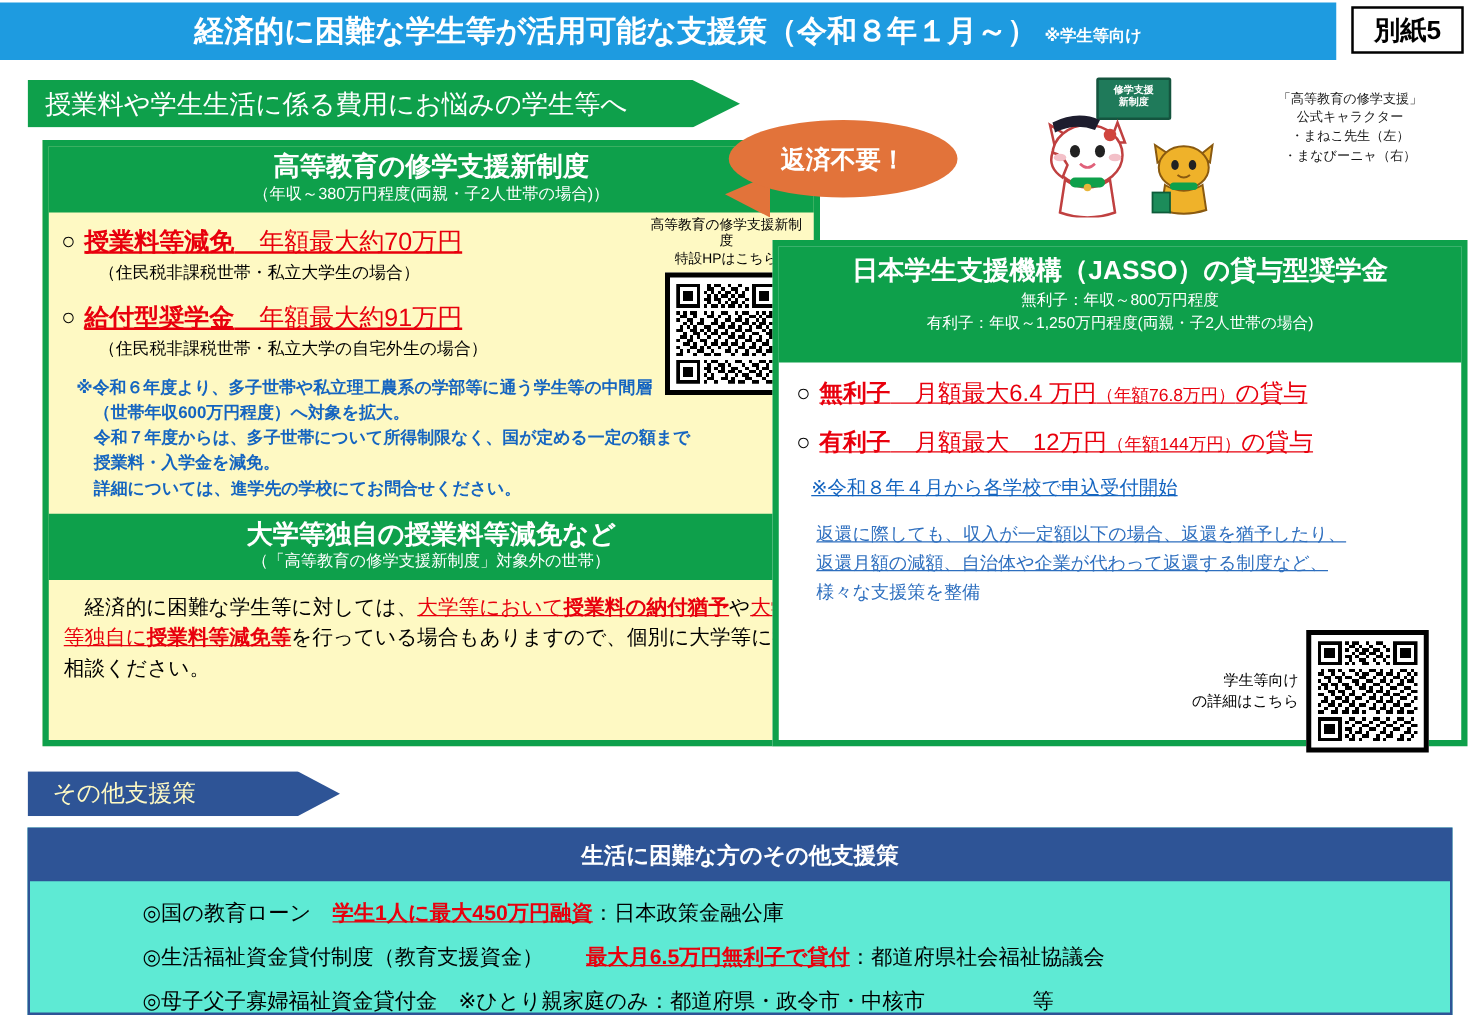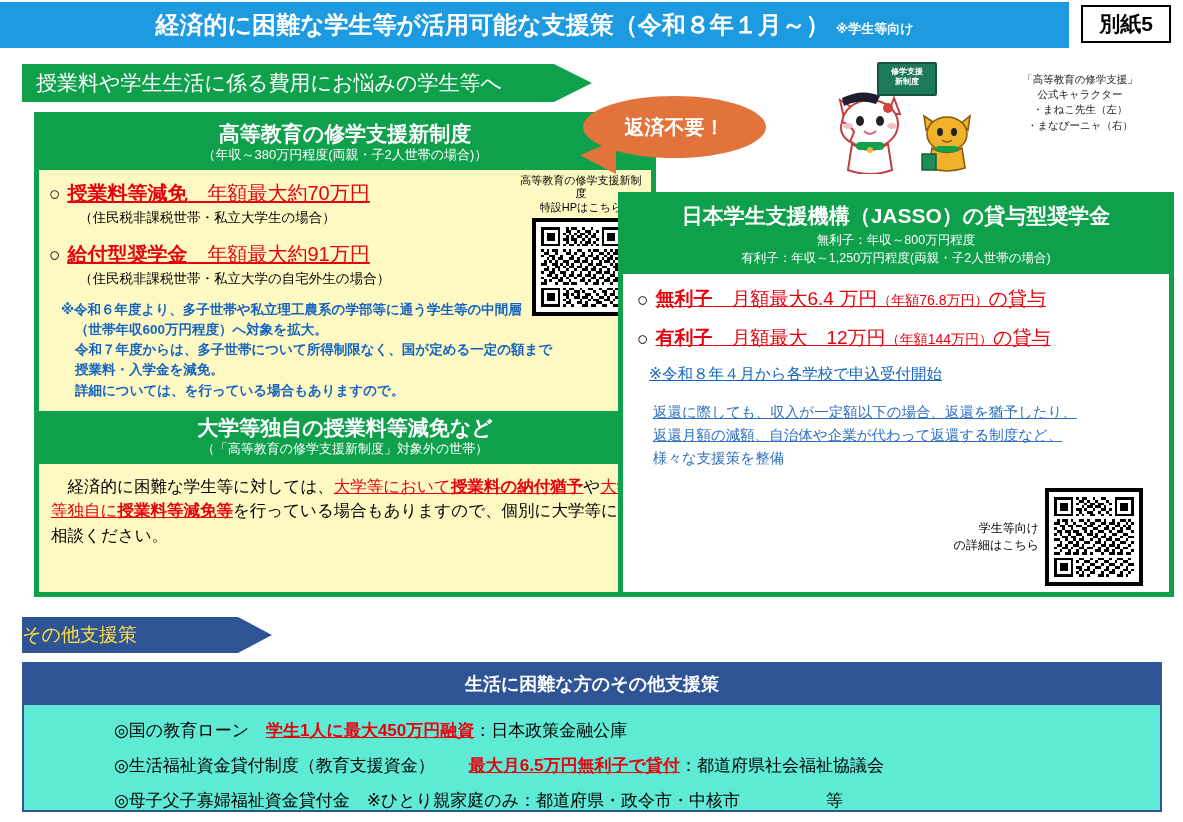--- a/index.html
+++ b/index.html
@@ -121,21 +121,21 @@
     padding: 10px 12px 10px 12px;
   }
   .red-u { color: #E8000D; text-decoration: underline; }
   .red-ub { color: #E8000D; text-decoration: underline; font-weight: bold; }
 
   
   .right-panel {
     position: absolute; left: 618px; top: 192px; width: 556px; height: 405px;
     border: 5px solid #0EA04B; background: #ffffff;
   }
-  .jasso-band { background: #0EA04B; color: #fff; text-align: center; padding: 5px 4px 7px; }
+  .jasso-band { background: #0EA04B; color: #fff; text-align: center; padding: 5px 4px 23px; }
   .jasso-band .jb-title { font-size: 21px; font-weight: bold; }
   .jasso-band .jb-sub { font-size: 12.5px; line-height: 1.3; margin-top: 2px; }
 
   .jasso-body { padding: 12px 10px 0 14px; position: relative; height: 318px; }
   .j-row { display: flex; align-items: flex-start; margin-bottom: 13px; }
   .j-main {
     font-size: 19px; color: #E8000D; text-decoration: underline; white-space: nowrap;
   }
   .j-main b { font-weight: bold; text-align: right; }
   .j-main .sm { font-size: 14px; }
@@ -147,22 +147,22 @@
     font-size: 14.5px; color: #2E6FBF; line-height: 1.6; margin: 16px 0 0 16px;
   }
   .j-blue-para .u { text-decoration: underline; }
   .qr-right { position: absolute; right: 26px; bottom: 6px; display: flex; align-items: center; }
   .qr-right-cap { font-size: 12px; color: #000; line-height: 1.35; text-align: right; margin-right: 6px; }
   .qr-box2 { width: 98px; height: 98px; border: 4px solid #000; background: #fff; padding: 5px; }
 
   
   .nav-arrow {
     position: absolute; left: 22px; top: 617px; height: 36px; width: 250px;
-    background: #2E5496; color: #fde047;
-    display: flex; align-items: center; padding-left: 0; font-size: 19px;
+    background: #2E5496; color: #fef9c3;
+    display: flex; align-items: center; padding-left: 20px; font-size: 19px;
     clip-path: polygon(0 0, calc(100% - 34px) 0, 100% 50%, calc(100% - 34px) 100%, 0 100%);
   }
   .bottom-table {
     position: absolute; left: 22px; top: 662px; width: 1140px; height: 150px;
     border: 2px solid #2E5496; background: #5eead4;
   }
   .bt-head {
     background: #2E5496; color: #ffffff; text-align: center;
     font-size: 18px; font-weight: bold; padding: 8px 0 9px;
   }
@@ -271,21 +271,21 @@
       <span class="circle-mark">○</span>
       <span class="bullet-main"><b>給付型奨学金</b><span>　年額最大約91万円</span></span>
     </div>
     <div class="bullet-note">（住民税非課税世帯・私立大学の自宅外生の場合）</div>
 
     <div class="blue-note">
       <div>※令和６年度より、多子世帯や私立理工農系の学部等に通う学生等の中間層</div>
       <div class="ind">（世帯年収600万円程度）へ対象を拡大。</div>
       <div class="ind">令和７年度からは、多子世帯について所得制限なく、国が定める一定の額まで</div>
       <div class="ind">授業料・入学金を減免。</div>
-      <div class="ind">詳細については、を行っている場合もありますので。</div>
+      <div class="ind">詳細については、進学先の学校にてお問合せください。</div>
     </div>
   </div>
 
   <div class="green-band band2">
     <div class="gb-title">大学等独自の授業料等減免など</div>
     <div class="gb-sub">（「高等教育の修学支援新制度」対象外の世帯）</div>
   </div>
 
   <div class="para-box"><span>　経済的に困難な学生等に対しては、</span><span class="red-u">大学等において</span><span class="red-ub">授業料の納付猶予</span><span>や</span><span class="red-u">大学等独自に</span><span class="red-ub">授業料等減免等</span><span>を行っている場合もありますので、個別に大学等に御相談ください。</span></div>
 </div>

